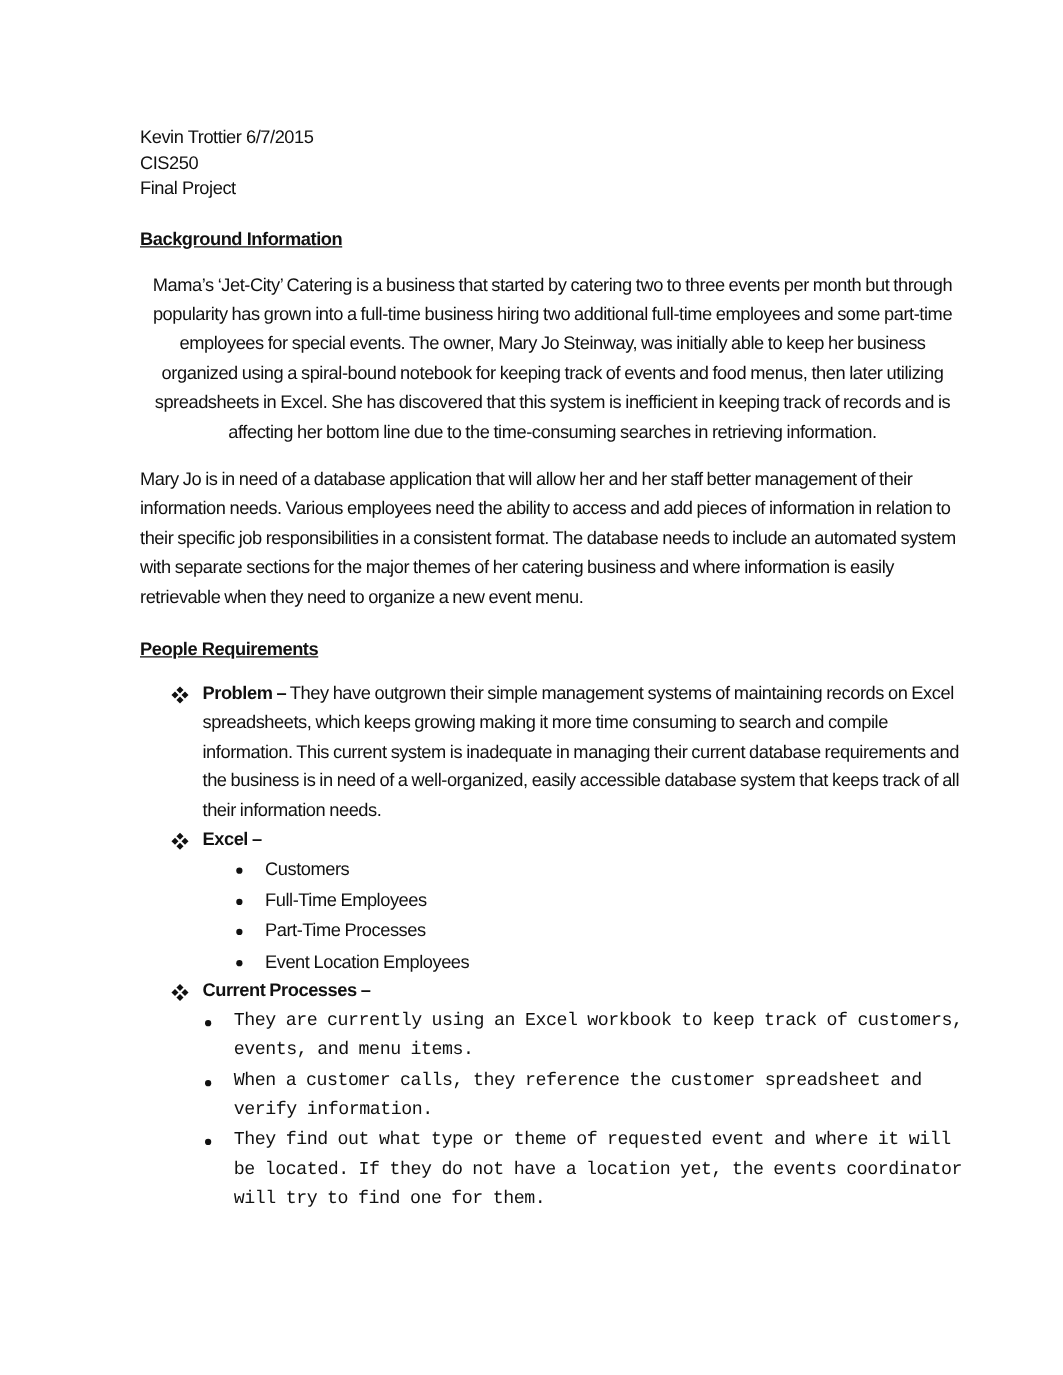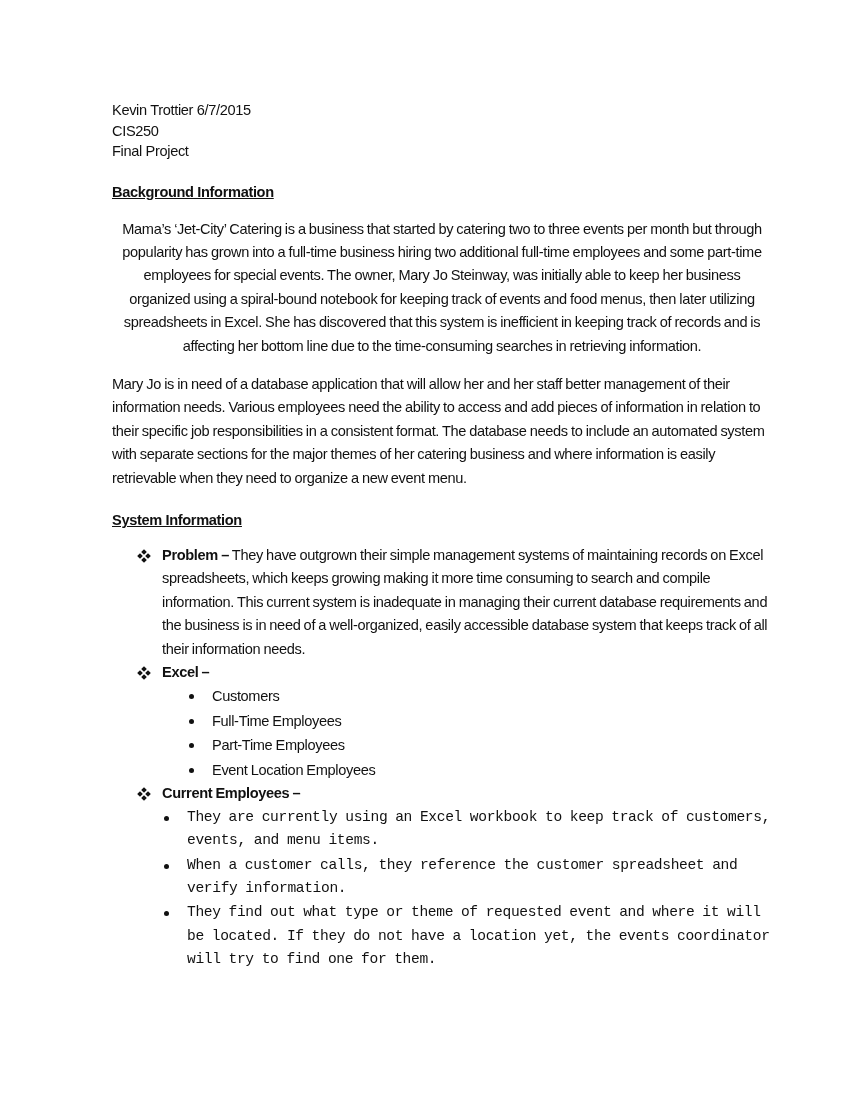--- a/index.html
+++ b/index.html
@@ -26,21 +26,21 @@
 
 <div class="page">
   <div class="header-line">Kevin Trottier 6/7/2015</div>
   <div class="header-line">CIS250</div>
   <div class="header-line">Final Project</div>
 
   <div class="section-title">Background Information</div>
   <div class="para first">Mama’s ‘Jet-City’ Catering is a business that started by catering two to three events per month but through popularity has grown into a full-time business hiring two additional full-time employees and some part-time employees for special events.  The owner, Mary Jo Steinway, was initially able to keep her business organized using a spiral-bound notebook for keeping track of events and food menus, then later utilizing spreadsheets in Excel.  She has discovered that this system is inefficient in keeping track of records and is affecting her bottom line due to the time-consuming searches in retrieving information.</div>
   <div class="para">Mary Jo is in need of a database application that will allow her and her staff better management of their information needs.  Various employees need the ability to access and add pieces of information in relation to their specific job responsibilities in a consistent format.  The database needs to include an automated system with separate sections for the major themes of her catering business and where information is easily retrievable when they need to organize a new event menu.</div>
 
-  <div class="section-title">System Information</div>
+  <div class="section-title">People Requirements</div>
 
   <div class="req-list">
     <div class="req-item">
       <span class="diamond">
           <i style="left:4px;top:0"></i>
           <i style="left:0;top:4px"></i>
           <i style="left:8px;top:4px"></i>
           <i style="left:4px;top:8px"></i>
         </span>
       <span class="req-label">Problem –</span><span> They have outgrown their simple management systems of maintaining records on Excel spreadsheets, which keeps growing making it more time consuming to search and compile information.  This current system is inadequate in managing their current database requirements and the business is in need of a well-organized, easily accessible database system that keeps track of all their information needs.</span>
@@ -50,33 +50,33 @@
       <span class="diamond">
           <i style="left:4px;top:0"></i>
           <i style="left:0;top:4px"></i>
           <i style="left:8px;top:4px"></i>
           <i style="left:4px;top:8px"></i>
         </span>
       <span class="req-label">Excel –</span>
       <div class="sub-list">
         <div class="sub-item"><span class="dot"></span><span>Customers</span></div>
         <div class="sub-item"><span class="dot"></span><span>Full-Time Employees</span></div>
-        <div class="sub-item"><span class="dot"></span><span>Part-Time Employees</span></div>
+        <div class="sub-item"><span class="dot"></span><span>Part-Time Processes</span></div>
         <div class="sub-item"><span class="dot"></span><span>Event Location Employees</span></div>
       </div>
     </div>
 
     <div class="req-item">
       <span class="diamond">
           <i style="left:4px;top:0"></i>
           <i style="left:0;top:4px"></i>
           <i style="left:8px;top:4px"></i>
           <i style="left:4px;top:8px"></i>
         </span>
-      <span class="req-label">Current Employees –</span>
+      <span class="req-label">Current Processes –</span>
       <div class="sub-list">
         <div class="proc-item"><span class="dot"></span><span>They are currently using an Excel workbook to keep track of customers, events, and menu items.</span></div>
         <div class="proc-item"><span class="dot"></span><span>When a customer calls, they reference the customer spreadsheet and verify information.</span></div>
         <div class="proc-item"><span class="dot"></span><span>They find out what type or theme of requested event and where it will be located.  If they do not have a location yet, the events coordinator will try to find one for them.</span></div>
       </div>
     </div>
   </div>
 </div>
 
 </body></html>

